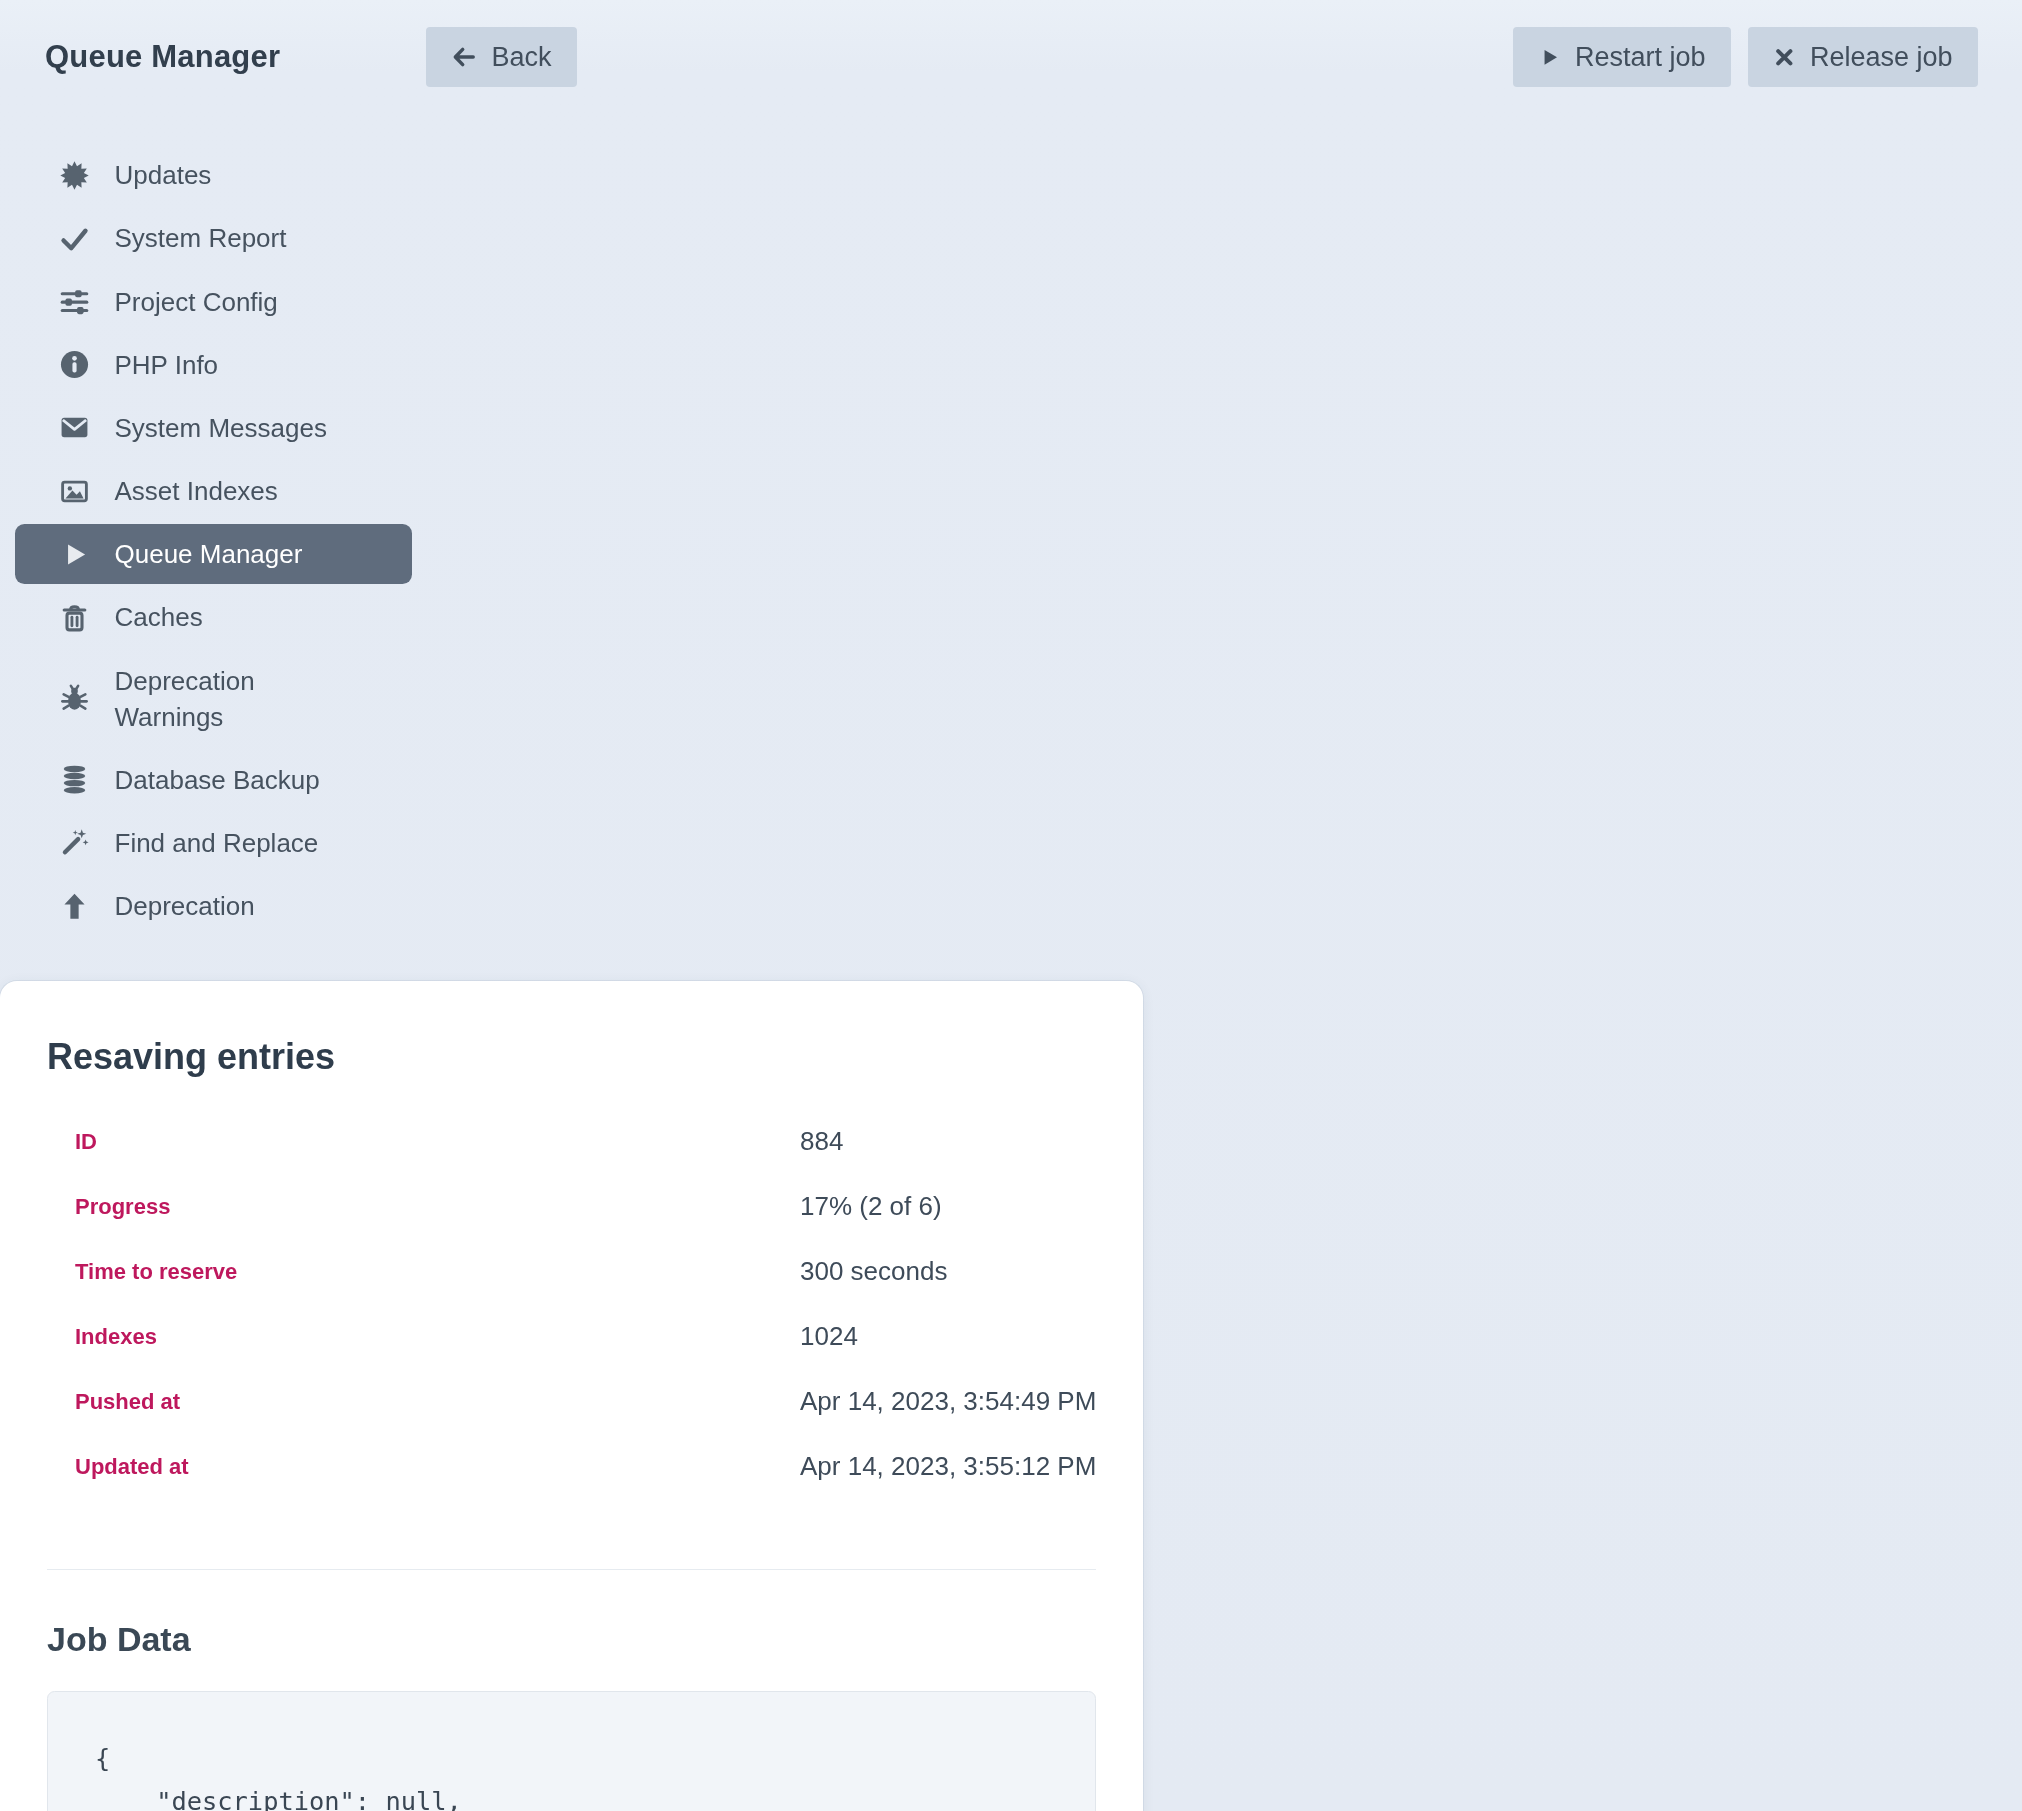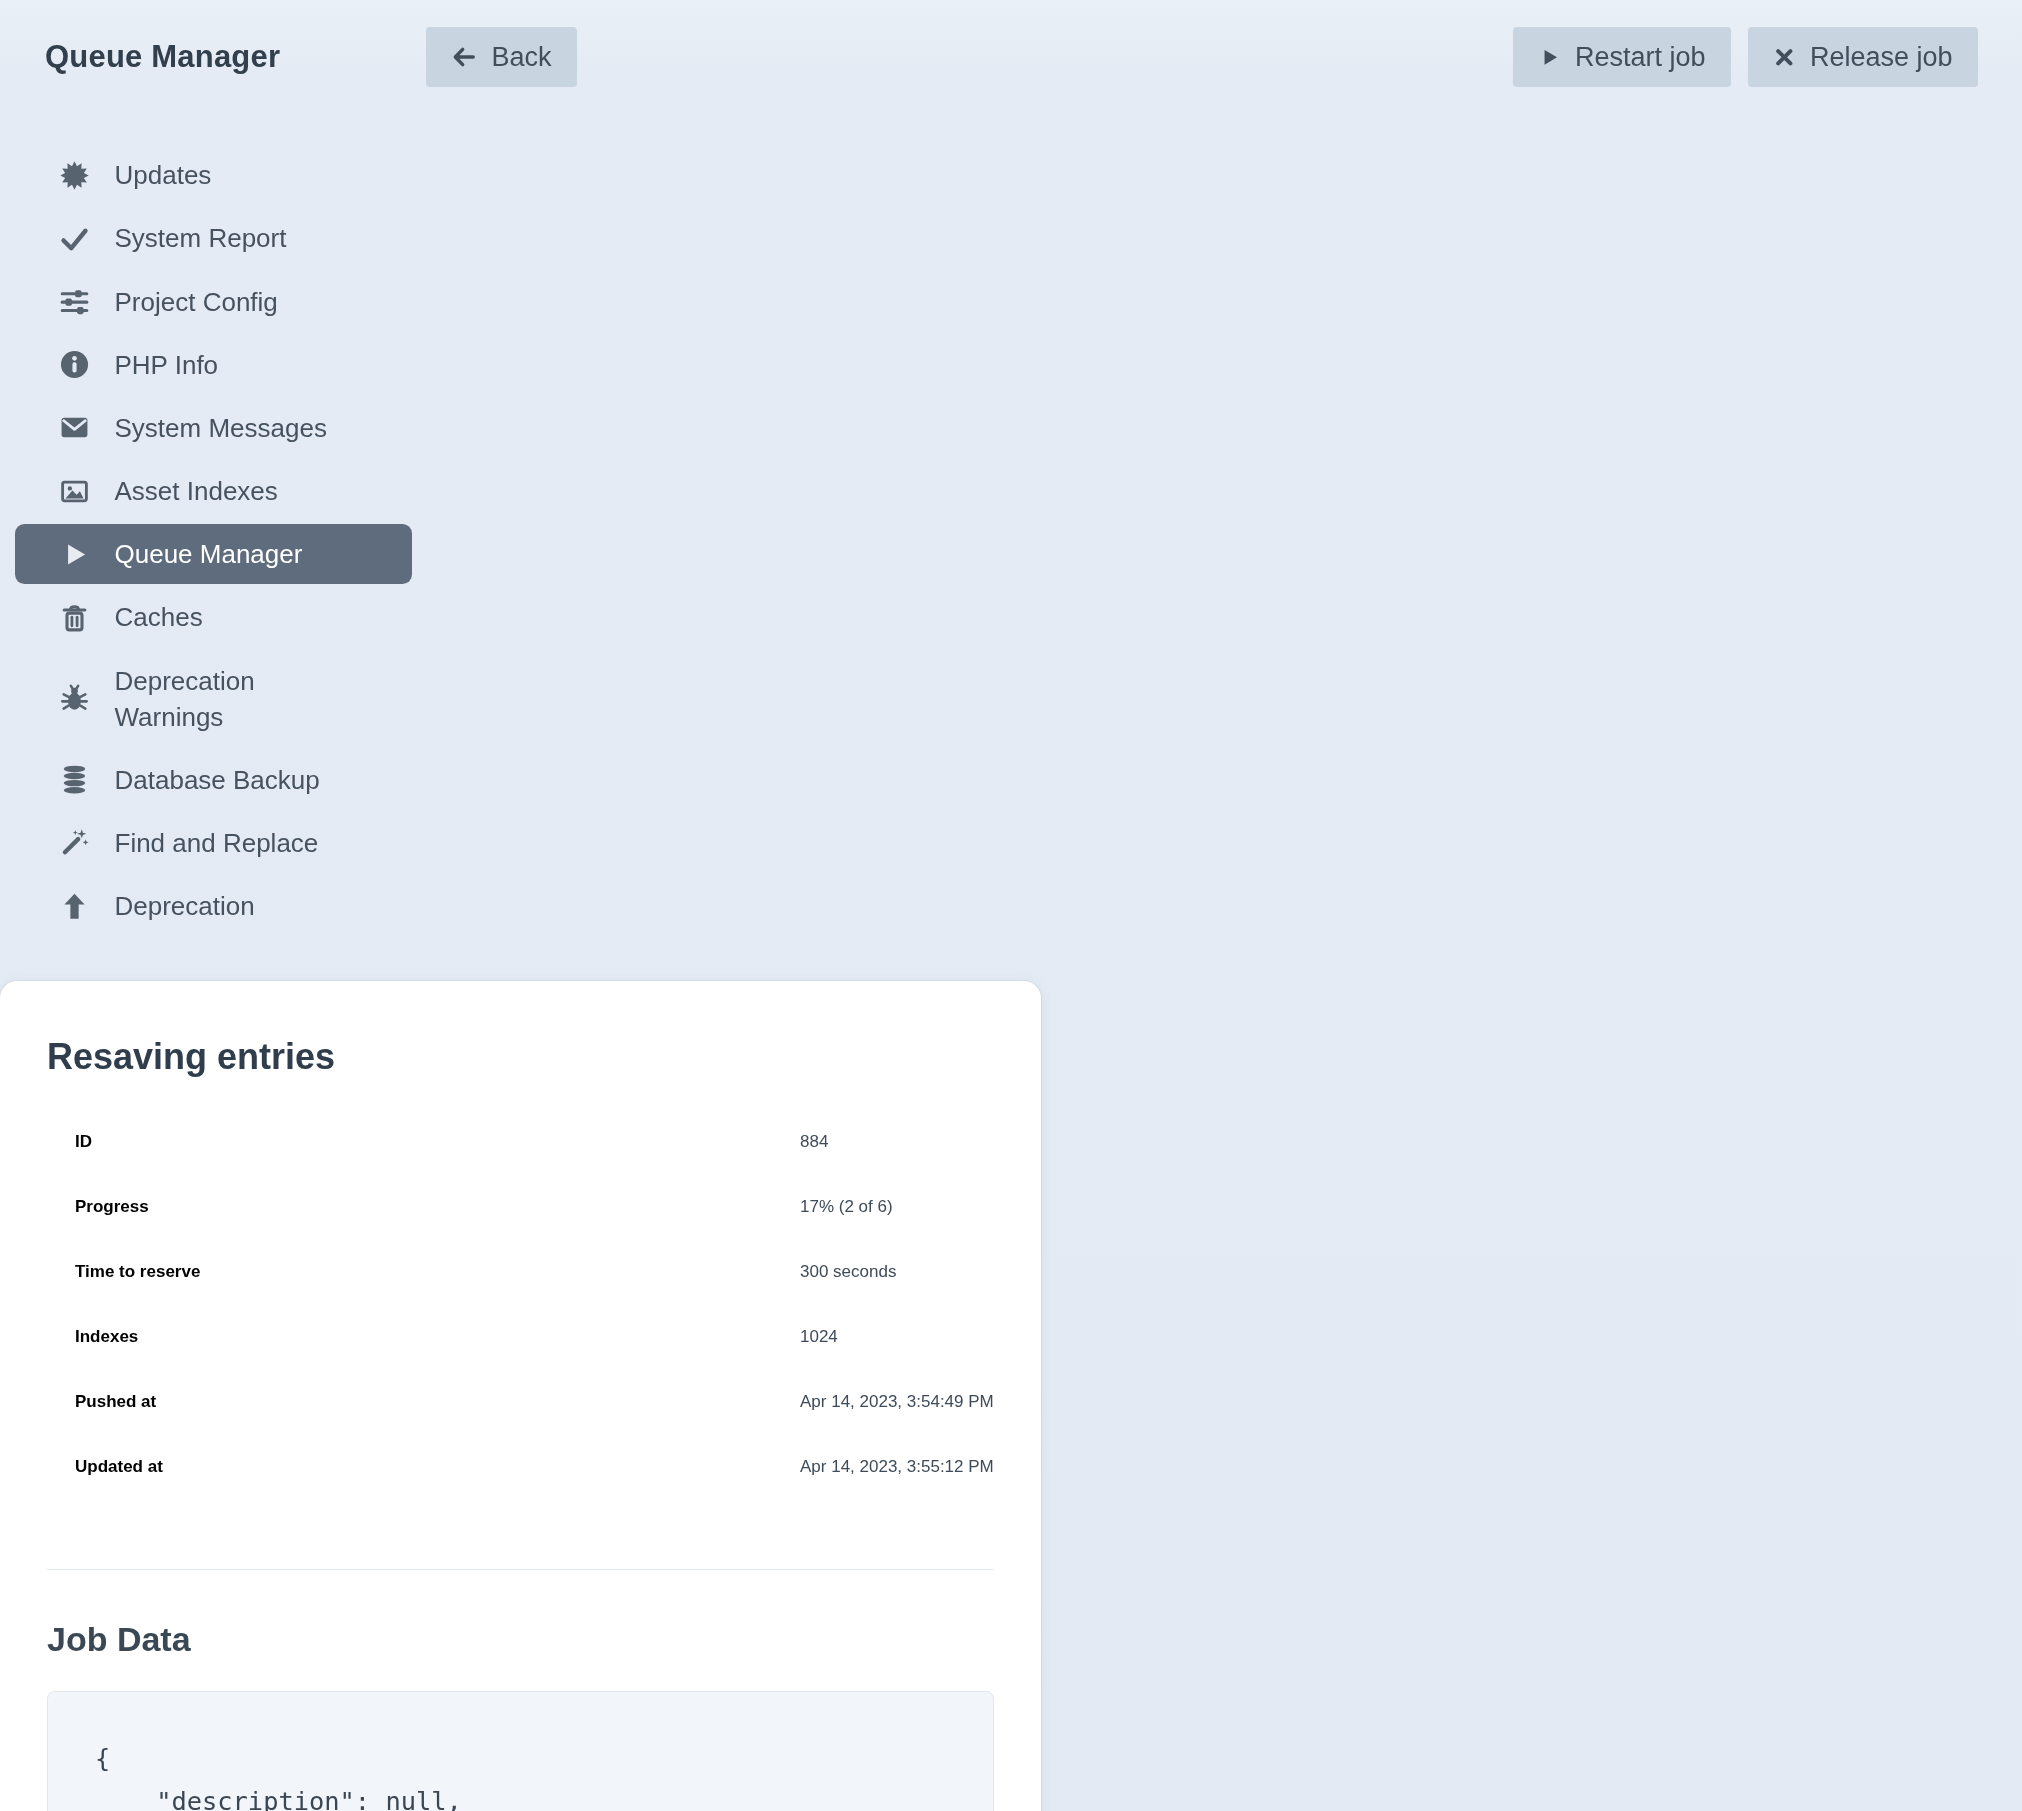--- a/index.html
+++ b/index.html
@@ -48,22 +48,22 @@
   .content { flex: 1; padding: 42px 50px 0 0; }
   .card {
     background: #ffffff; border-radius: 17px; height: 1616px;
     box-shadow: 0 0 0 0.9px rgba(134,156,183,.16), 0 2.8px 13px rgba(49,66,89,.07);
     padding: 55px 47px 0 47px;
   }
   .job-title { margin: 0; font-size: 36px; font-weight: 700; color: #2f3d4c; }
 
   .details { margin-top: 31px; }
   .detail-row { display: flex; align-items: center; height: 65px; padding-left: 28px; }
-  .detail-label { width: 725px; flex-shrink: 0; font-size: 17px; font-weight: 700; color: #000000; }
-  .detail-value { font-size: 17px; color: #3e4b59; display: flex; align-items: center; }
+  .detail-label { width: 725px; flex-shrink: 0; font-size: 22px; font-weight: 700; color: #be185d; }
+  .detail-value { font-size: 26px; color: #3e4b59; display: flex; align-items: center; }
   .status-dot { width: 19px; height: 19px; border-radius: 50%; background: #1aa47b; margin-right: 16px; flex-shrink: 0; }
 
   .details-divider { border: none; border-top: 1.9px solid #e6ebf0; margin: 70px 0 0 0; }
 
   .job-data-heading { margin: 50px 0 0 0; font-size: 34px; font-weight: 700; color: #3a4855; }
 
   .code-block {
     margin-top: 32px; min-height: 807px;
     background: #f2f5f9; border: 1.9px solid #e1e6ec; border-radius: 7.5px;
     padding: 45px 47px 38px 47px;

